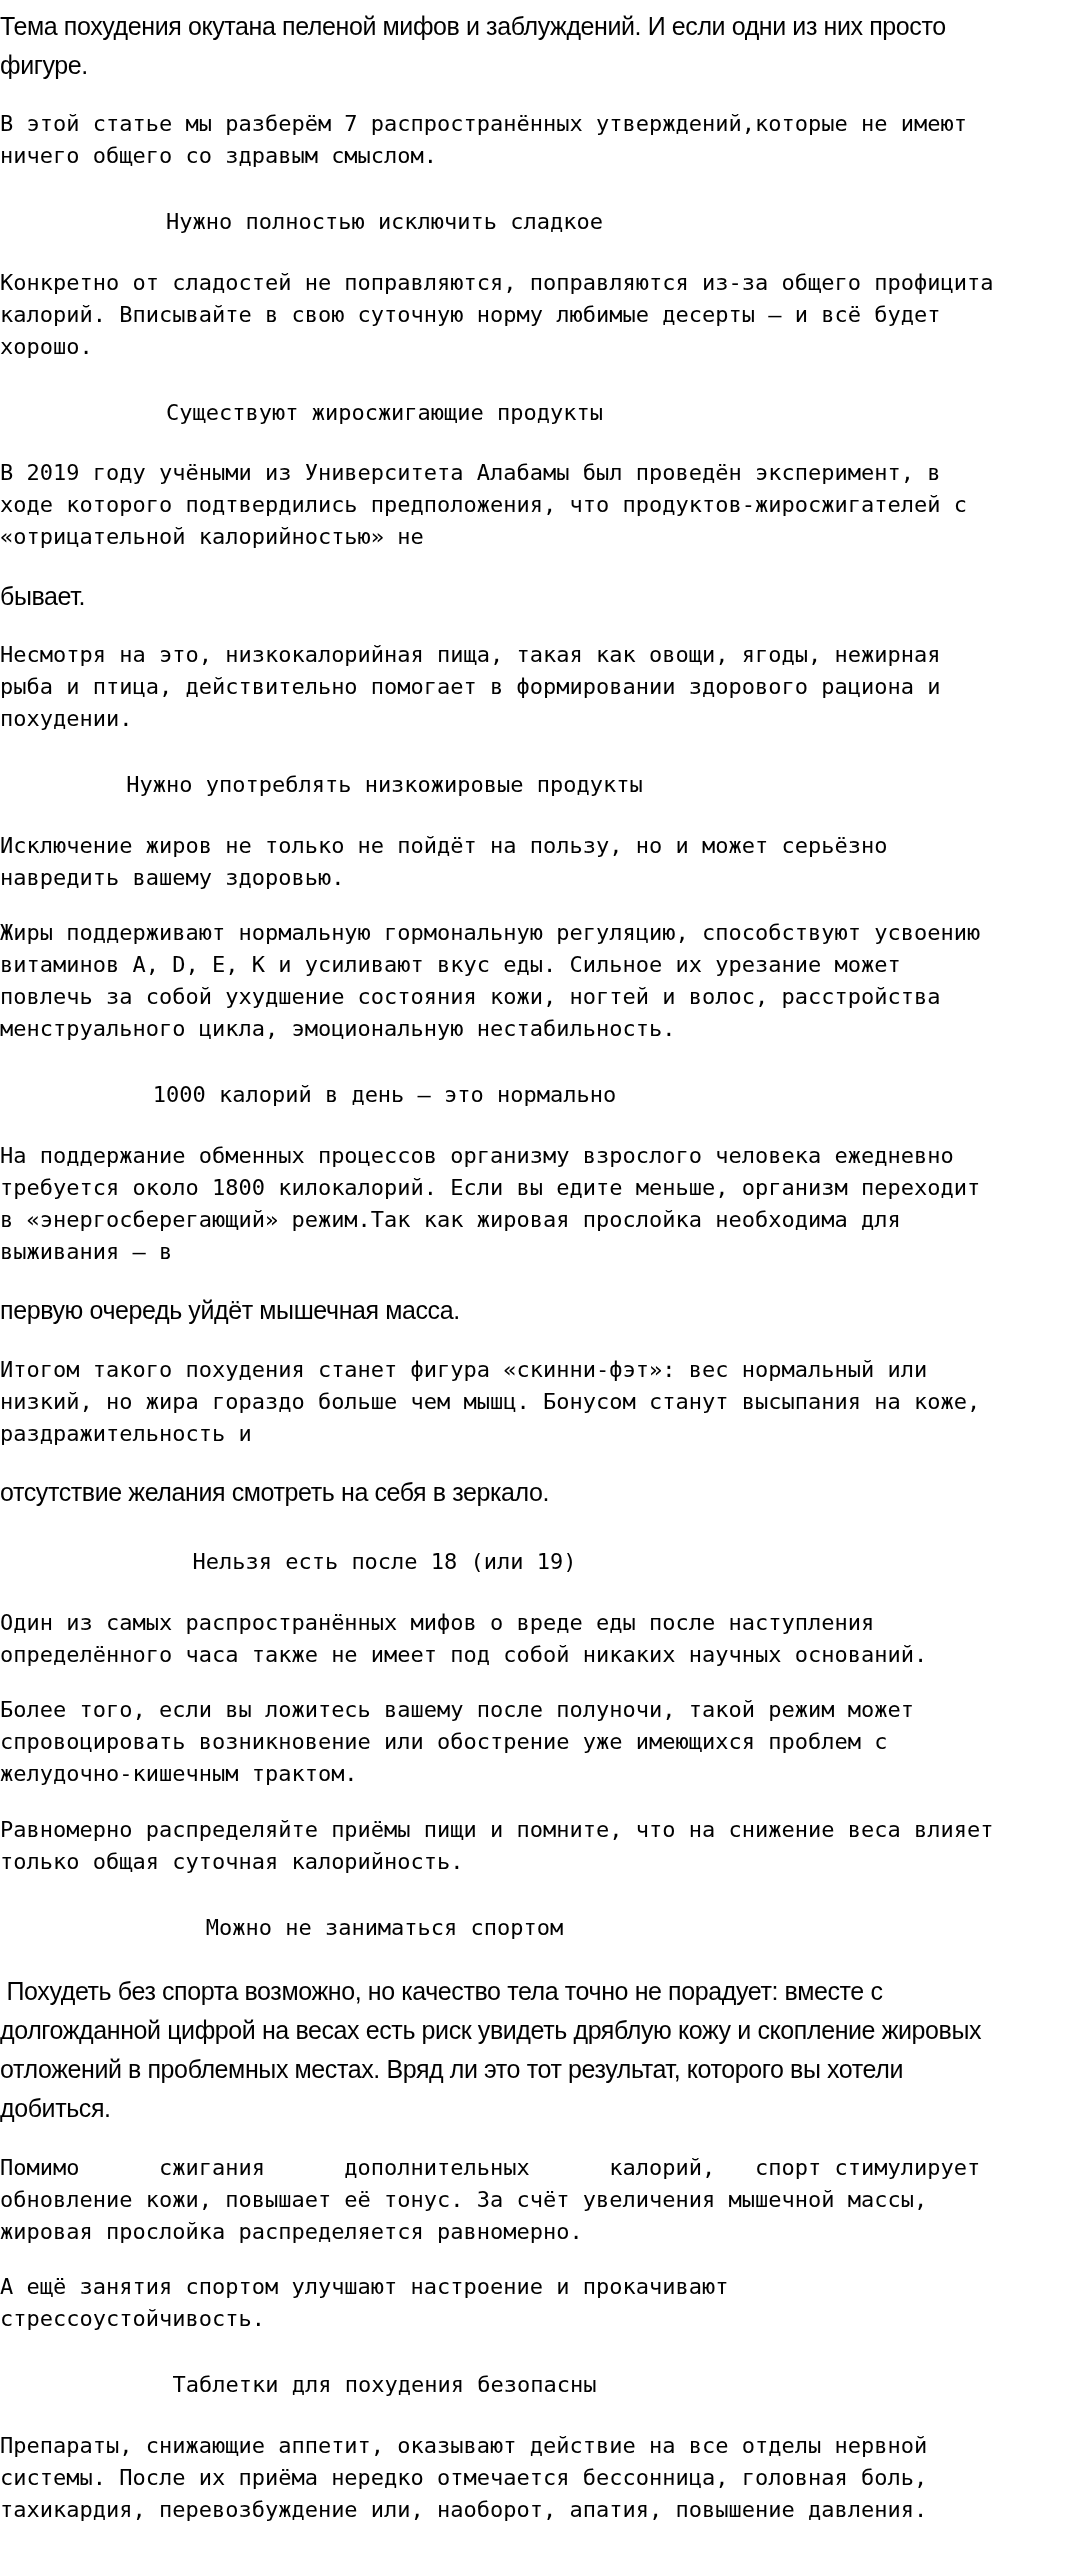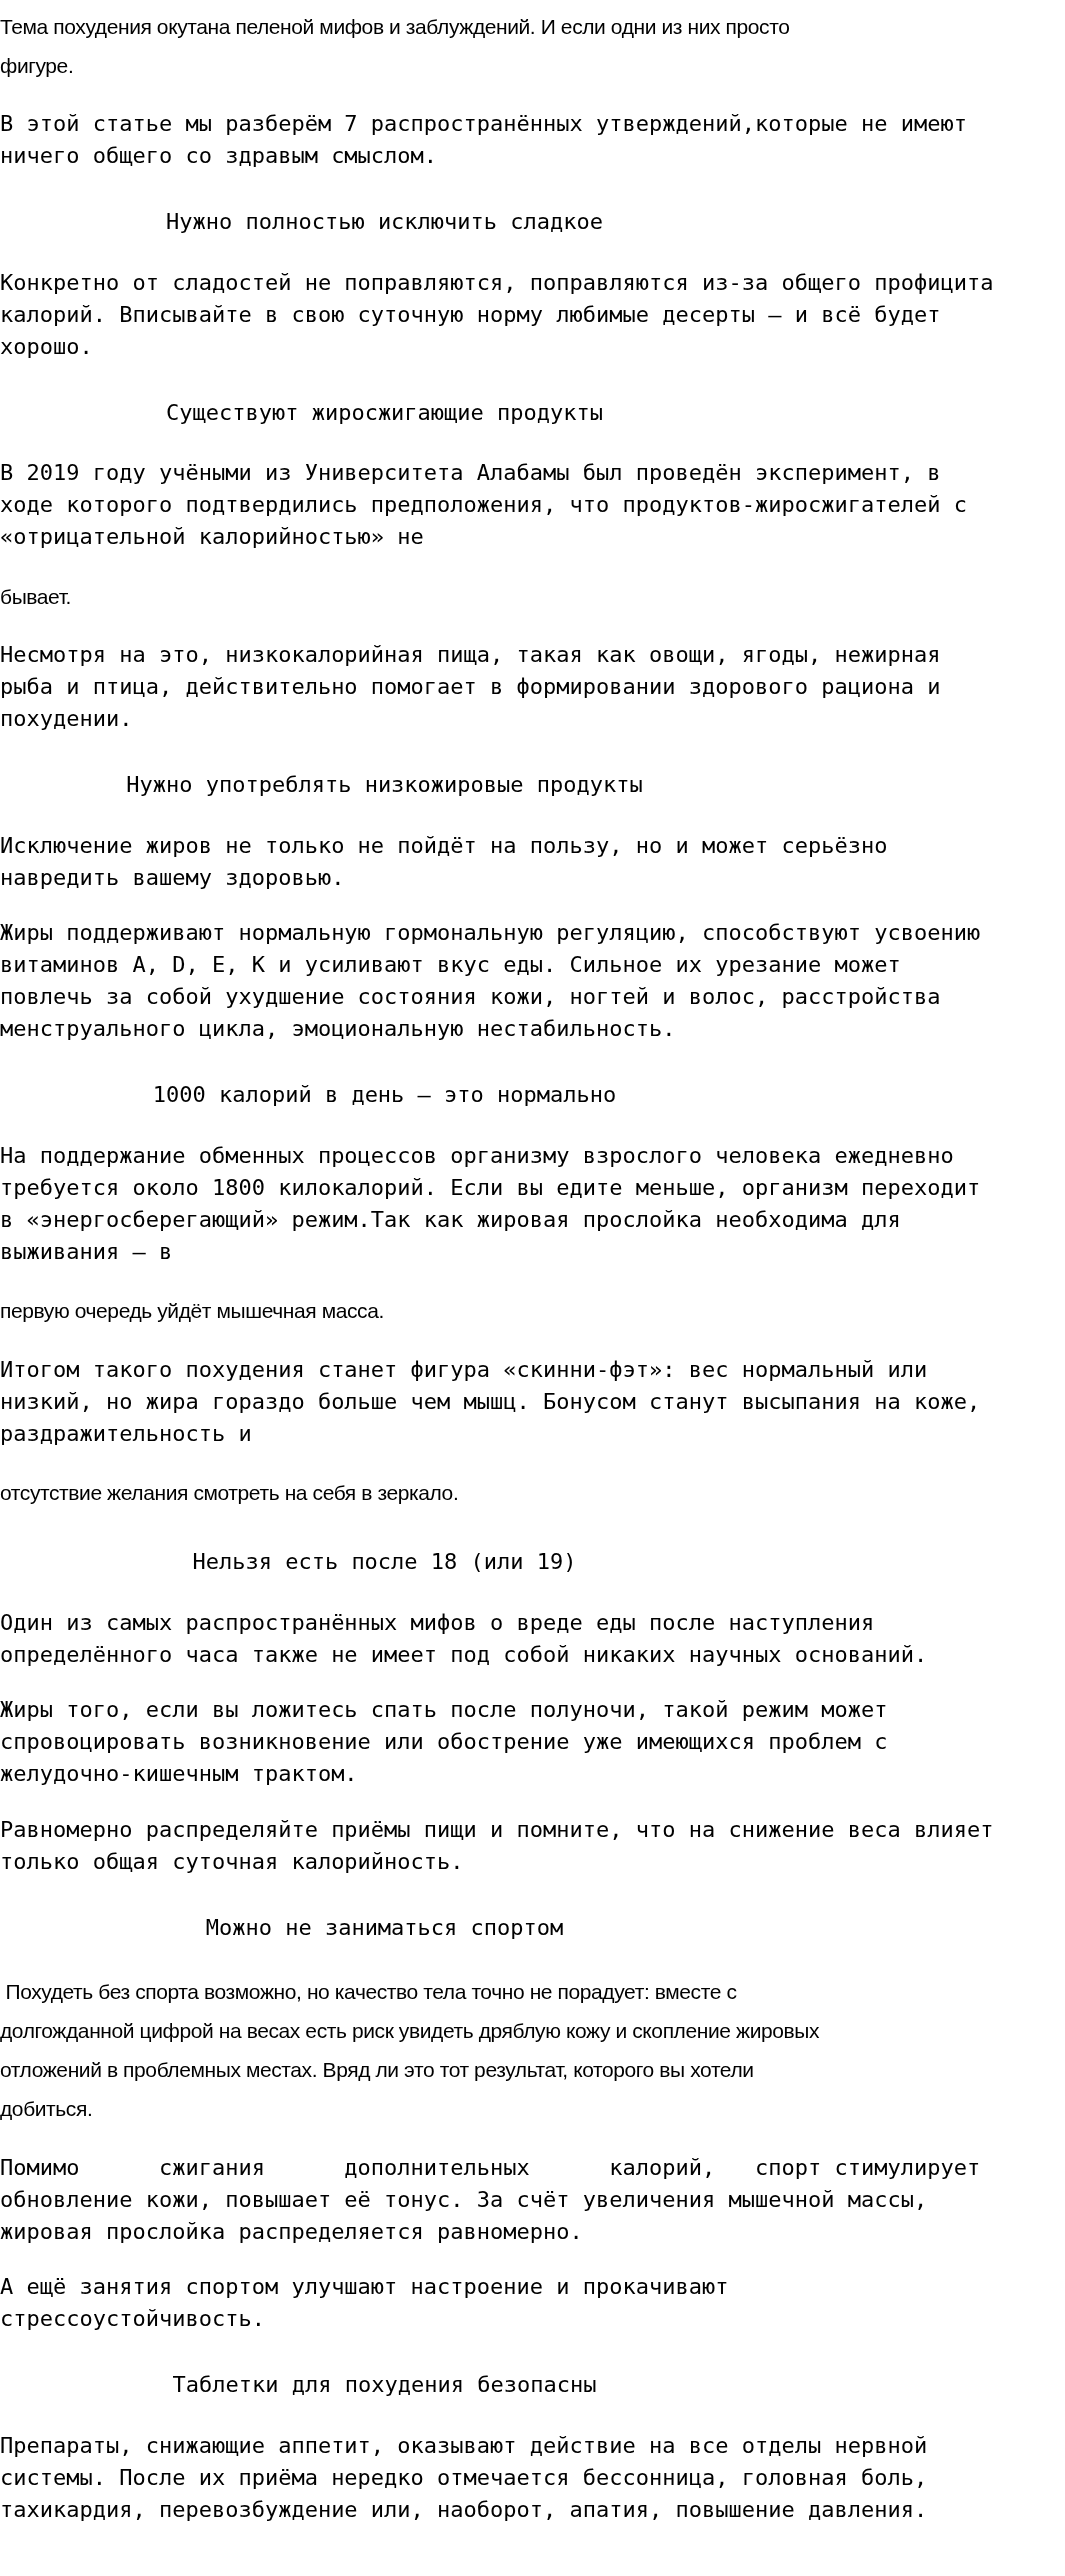--- a/index.html
+++ b/index.html
@@ -16,21 +16,21 @@
     box-sizing: border-box;
   }
   .block {
     white-space: pre;
   }
   .block + .block {
     margin-top: 23.5px;
   }
   .sans {
     font-family: "Liberation Sans", "DejaVu Sans", sans-serif;
-    font-size: 21px;
+    font-size: 25px;
     line-height: 39px;
     letter-spacing: -0.4px;
   }
   .mono {
     font-family: "DejaVu Sans Mono", "Liberation Mono", monospace;
     font-size: 22px;
     line-height: 32px;
   }
   .paragraph.mono {
   }
@@ -60,21 +60,21 @@
     <div class="block mono heading"><div class="line">Нужно употреблять низкожировые продукты</div></div>
     <div class="block mono paragraph"><div class="line">Исключение жиров не только не пойдёт на пользу, но и может серьёзно</div><div class="line">навредить вашему здоровью.</div></div>
     <div class="block mono paragraph"><div class="line">Жиры поддерживают нормальную гормональную регуляцию, способствуют усвоению</div><div class="line">витаминов A, D, E, K и усиливают вкус еды. Сильное их урезание может</div><div class="line">повлечь за собой ухудшение состояния кожи, ногтей и волос, расстройства</div><div class="line">менструального цикла, эмоциональную нестабильность.</div></div>
     <div class="block mono heading"><div class="line">1000 калорий в день — это нормально</div></div>
     <div class="block mono paragraph"><div class="line">На поддержание обменных процессов организму взрослого человека ежедневно</div><div class="line">требуется около 1800 килокалорий. Если вы едите меньше, организм переходит</div><div class="line">в «энергосберегающий» режим.Так как жировая прослойка необходима для</div><div class="line">выживания — в</div></div>
     <div class="block sans paragraph"><div class="line">первую очередь уйдёт мышечная масса.</div></div>
     <div class="block mono paragraph"><div class="line">Итогом такого похудения станет фигура «скинни-фэт»: вес нормальный или</div><div class="line">низкий, но жира гораздо больше чем мышц. Бонусом станут высыпания на коже,</div><div class="line">раздражительность и</div></div>
     <div class="block sans paragraph"><div class="line">отсутствие желания смотреть на себя в зеркало.</div></div>
     <div class="block mono heading"><div class="line">Нельзя есть после 18 (или 19)</div></div>
     <div class="block mono paragraph"><div class="line">Один из самых распространённых мифов о вреде еды после наступления</div><div class="line">определённого часа также не имеет под собой никаких научных оснований.</div></div>
-    <div class="block mono paragraph"><div class="line">Жиры того, если вы ложитесь спать после полуночи, такой режим может</div><div class="line">спровоцировать возникновение или обострение уже имеющихся проблем с</div><div class="line">желудочно-кишечным трактом.</div></div>
+    <div class="block mono paragraph"><div class="line">Более того, если вы ложитесь вашему после полуночи, такой режим может</div><div class="line">спровоцировать возникновение или обострение уже имеющихся проблем с</div><div class="line">желудочно-кишечным трактом.</div></div>
     <div class="block mono paragraph"><div class="line">Равномерно распределяйте приёмы пищи и помните, что на снижение веса влияет</div><div class="line">только общая суточная калорийность.</div></div>
     <div class="block mono heading"><div class="line">Можно не заниматься спортом</div></div>
     <div class="block sans paragraph"><div class="line"> Похудеть без спорта возможно, но качество тела точно не порадует: вместе с</div><div class="line">долгожданной цифрой на весах есть риск увидеть дряблую кожу и скопление жировых</div><div class="line">отложений в проблемных местах. Вряд ли это тот результат, которого вы хотели</div><div class="line">добиться.</div></div>
     <div class="block mono paragraph"><div class="line">Помимо      сжигания      дополнительных      калорий,   спорт стимулирует</div><div class="line">обновление кожи, повышает её тонус. За счёт увеличения мышечной массы,</div><div class="line">жировая прослойка распределяется равномерно.</div></div>
     <div class="block mono paragraph"><div class="line">А ещё занятия спортом улучшают настроение и прокачивают</div><div class="line">стрессоустойчивость.</div></div>
     <div class="block mono heading"><div class="line">Таблетки для похудения безопасны</div></div>
     <div class="block mono paragraph"><div class="line">Препараты, снижающие аппетит, оказывают действие на все отделы нервной</div><div class="line">системы. После их приёма нередко отмечается бессонница, головная боль,</div><div class="line">тахикардия, перевозбуждение или, наоборот, апатия, повышение давления.</div></div>
   </main>
 
 

